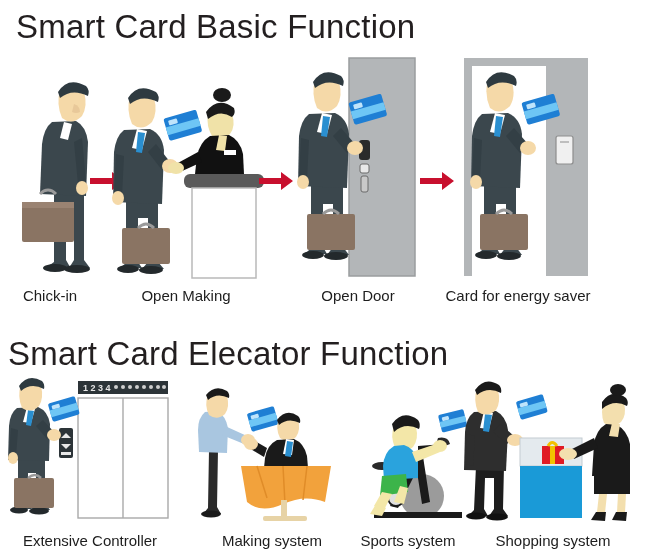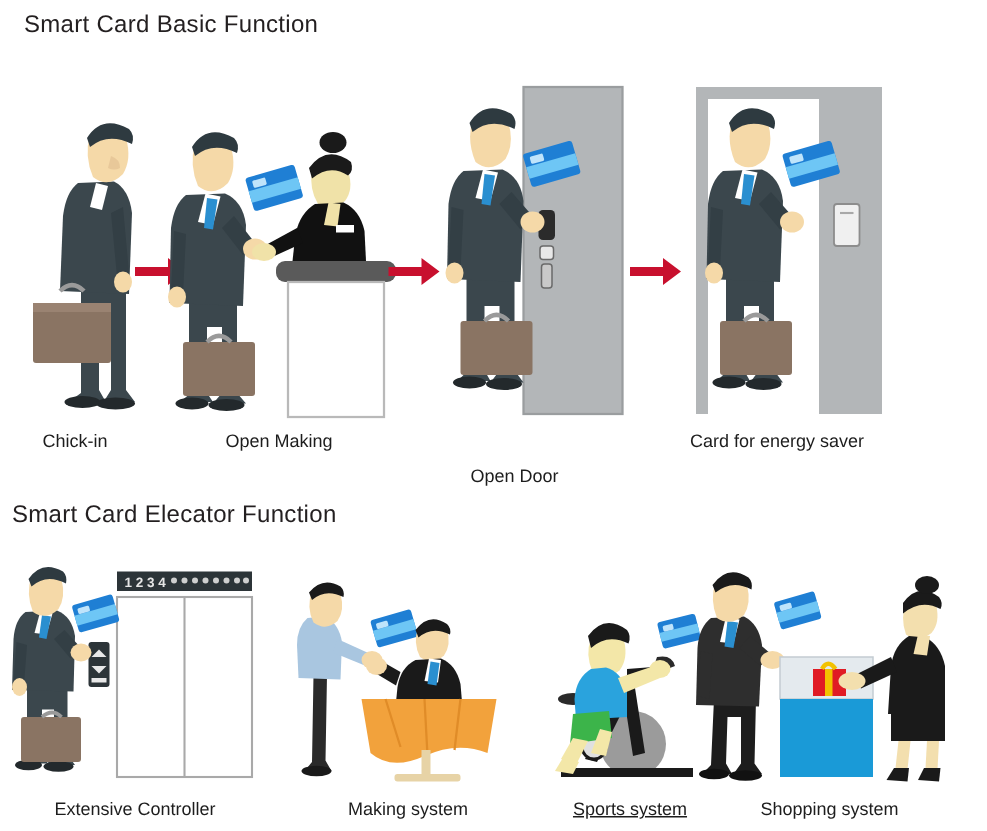--- a/index.html
+++ b/index.html
@@ -7,33 +7,33 @@
   body{
     width:658px;height:554px;
     background:#ffffff;
     font-family:"Liberation Sans", sans-serif;
     color:#1a1a1a;
     overflow:hidden;
     position:relative;
   }
   .section-title{
     position:absolute;
-    font-size:16px;
+    font-size:33px;
     font-weight:400;
     letter-spacing:.2px;
     color:#231f20;
     white-space:nowrap;
   }
   #title-basic{left:16px;top:8px;}
   #title-extensive{left:8px;top:335px;}
 
   .scene{position:absolute;font-weight:bold;}
   .caption{
     position:absolute;
-    font-size:12px;
+    font-size:15px;
     color:#1d1d1d;
     text-align:center;
     white-space:nowrap;
     transform:translateX(-50%);
   }
   svg{display:block;overflow:visible;}
   .arrow{position:absolute;}
 </style>
 </head>
 <body>
@@ -153,21 +153,21 @@
       <rect x="22" y="156" width="48" height="36" rx="2" fill="#8a7463"></rect>
       <path d="M38 156 q8 -8 16 0" fill="none" stroke="#9a9a9a" stroke-width="3"></path>
     </g>
     <g transform="rotate(-16 82 52)">
       <rect x="66" y="40" width="34" height="23" rx="2" fill="#1f7fd4"></rect>
       <rect x="66" y="49" width="34" height="8" fill="#6ec6f5"></rect>
       <rect x="70" y="43" width="9" height="5" rx="1" fill="#bfe4fb"></rect>
     </g>
   </svg>
 </div>
-<div class="caption" style="left:343px;top:287px;margin-top:23px;">Open Door</div>
+<div class="caption" style="left:358px;top:287px;">Open Door</div>
 
 <div class="arrow" style="left:420px;top:172px;">
   <svg width="34" height="18" viewBox="0 0 34 18">
     <path d="M0 6 L22 6 L22 0 L34 9 L22 18 L22 12 L0 12 Z" fill="#c8102e"></path>
   </svg>
 </div>
 
 <div class="scene" id="scene-energysaver" style="left:450px;top:58px;">
   <svg width="140" height="220" viewBox="0 0 140 220" aria-label="man inserting card into energy saver slot">
 
@@ -314,21 +314,21 @@
       <path d="M40 98 L34 114 L44 116 L48 100 Z" fill="#f3e7a8"></path>
     </g>
 
     <g transform="rotate(-14 92 34)">
       <rect x="80" y="24" width="26" height="18" rx="2" fill="#1f7fd4"></rect>
       <rect x="80" y="31" width="26" height="6" fill="#6ec6f5"></rect>
       <rect x="83" y="27" width="7" height="4" rx="1" fill="#bfe4fb"></rect>
     </g>
   </svg>
 </div>
-<div class="caption" style="left:420px;top:532px;text-decoration:underline;">Sports system</div>
+<div class="caption" style="left:408px;top:532px;">Sports system</div>
 
 <div class="scene" id="scene-shopping" style="left:458px;top:382px;">
   <svg width="196" height="142" viewBox="0 0 196 142" aria-label="man paying with card at shop counter with gift">
 
     <g>
       <path d="M18 84 L16 128 L10 134 L30 134 L26 127 L27 96 L36 96 L36 127 L31 134 L50 134 L45 127 L46 84 Z" fill="#1d1d1d"></path>
       <ellipse cx="18" cy="134" rx="10" ry="3.5" fill="#111111"></ellipse>
       <ellipse cx="39" cy="135" rx="11" ry="3.5" fill="#111111"></ellipse>
       <path d="M16 30 Q8 36 7 50 L6 88 L48 89 L50 48 Q48 34 38 29 Z" fill="#2e2e2e"></path>
       <path d="M26 29 L22 46 L31 47 L35 31 Z" fill="#ffffff"></path>

